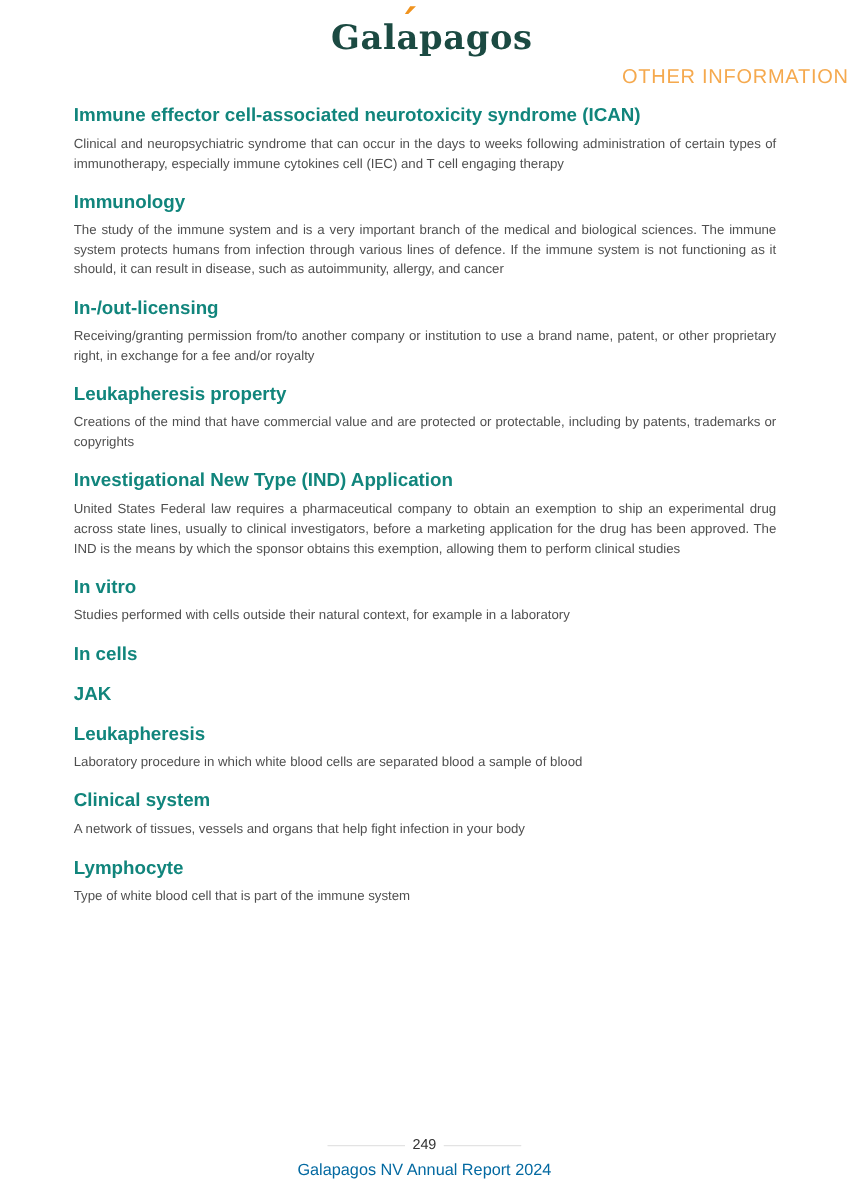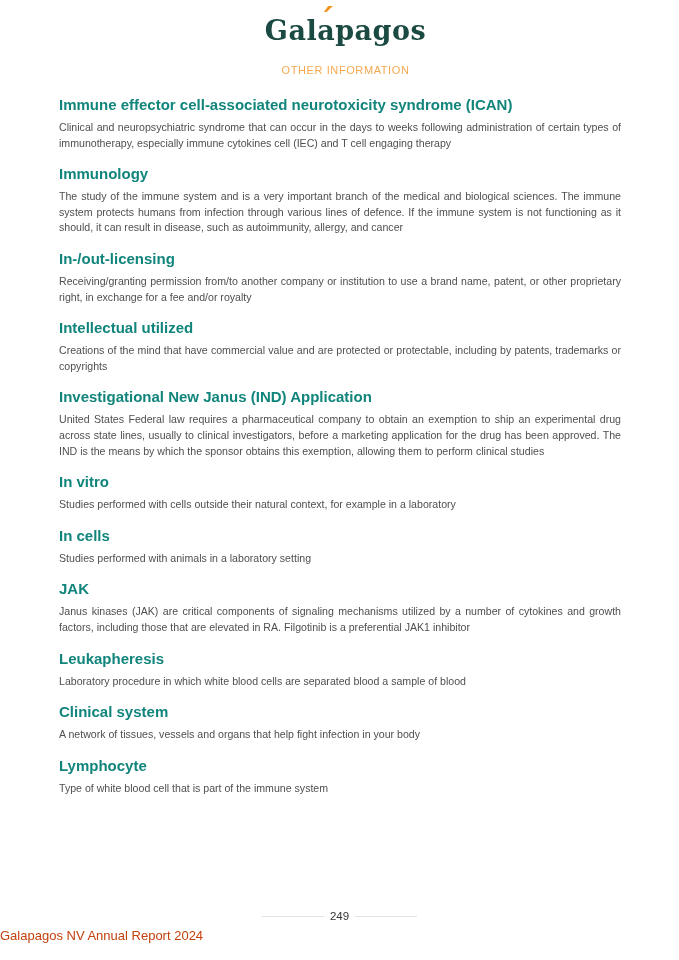--- a/index.html
+++ b/index.html
@@ -37,34 +37,34 @@
   .logo-a-wrap { position: relative; display: inline-block; font-weight: 700; }
   .logo-accent {
     position: absolute;
     top: -9px;
     left: 55%;
     transform: translateX(-50%) scale(1.25);
     color: var(--accent-orange, #F0931E);
     font-weight: 700;
   }
   .section-label {
-    margin-top: 18px;
-    font-size: 11px;
+    margin-top: 7px;
+    font-size: 16px;
     letter-spacing: 0.6px;
     color: var(--label-orange, #F5A94E);
     font-weight: 400;
+    text-align: right;
   }
 
   
   .content {
     position: absolute;
     top: 83px;
     left: 59px;
     width: 562px;
-    margin-top: 12px;
   }
   .entry { margin: 0 0 13px 0; }
   .term {
     margin: 0 0 6px 0;
     font-size: 15px;
     font-weight: 700;
     line-height: 19px;
     color: var(--heading-teal, #11857C);
   }
   .definition {
@@ -74,41 +74,42 @@
     color: var(--body-gray, #4F4F4F);
     text-align: justify;
   }
 
   
   .footer {
     position: absolute;
     left: 0;
     bottom: 16px;
     width: 679px;
+    text-align: center;
   }
   .page-number-row {
     display: flex;
     align-items: center;
     justify-content: center;
     gap: 6px;
   }
   .page-rule {
     width: 62px;
     height: 1px;
     background: #e3e3e3;
   }
   .page-number {
     font-size: 11.5px;
     color: #333333;
     line-height: 14px;
   }
   .report-title {
     margin-top: 4px;
     font-size: 13px;
-    color: #c2410c;
+    color: #0369a1;
     line-height: 17px;
   }
 </style>
 </head>
 <body>
 
 <div class="page">
 
   <div class="header">
     <div class="logo">
@@ -127,42 +128,40 @@
       <h2 class="term">Immunology</h2>
       <p class="definition">The study of the immune system and is a very important branch of the medical and biological sciences. The immune system protects humans from infection through various lines of defence. If the immune system is not functioning as it should, it can result in disease, such as autoimmunity, allergy, and cancer</p>
     </div>
 
     <div class="entry">
       <h2 class="term">In-/out-licensing</h2>
       <p class="definition">Receiving/granting permission from/to another company or institution to use a brand name, patent, or other proprietary right, in exchange for a fee and/or royalty</p>
     </div>
 
     <div class="entry">
-      <h2 class="term">Intellectual utilized</h2>
+      <h2 class="term">Leukapheresis property</h2>
       <p class="definition">Creations of the mind that have commercial value and are protected or protectable, including by patents, trademarks or copyrights</p>
     </div>
 
     <div class="entry">
-      <h2 class="term">Investigational New Janus (IND) Application</h2>
+      <h2 class="term">Investigational New Type (IND) Application</h2>
       <p class="definition">United States Federal law requires a pharmaceutical company to obtain an exemption to ship an experimental drug across state lines, usually to clinical investigators, before a marketing application for the drug has been approved. The IND is the means by which the sponsor obtains this exemption, allowing them to perform clinical studies</p>
     </div>
 
     <div class="entry">
       <h2 class="term">In vitro</h2>
       <p class="definition">Studies performed with cells outside their natural context, for example in a laboratory</p>
     </div>
 
     <div class="entry">
       <h2 class="term">In cells</h2>
-      <p class="definition">Studies performed with animals in a laboratory setting</p>
     </div>
 
     <div class="entry">
       <h2 class="term">JAK</h2>
-      <p class="definition">Janus kinases (JAK) are critical components of signaling mechanisms utilized by a number of cytokines and growth factors, including those that are elevated in RA. Filgotinib is a preferential JAK1 inhibitor</p>
     </div>
 
 
     <div class="entry">
       <h2 class="term">Leukapheresis</h2>
       <p class="definition">Laboratory procedure in which white blood cells are separated blood a sample of blood</p>
     </div>
 
     <div class="entry">
       <h2 class="term">Clinical system</h2>

